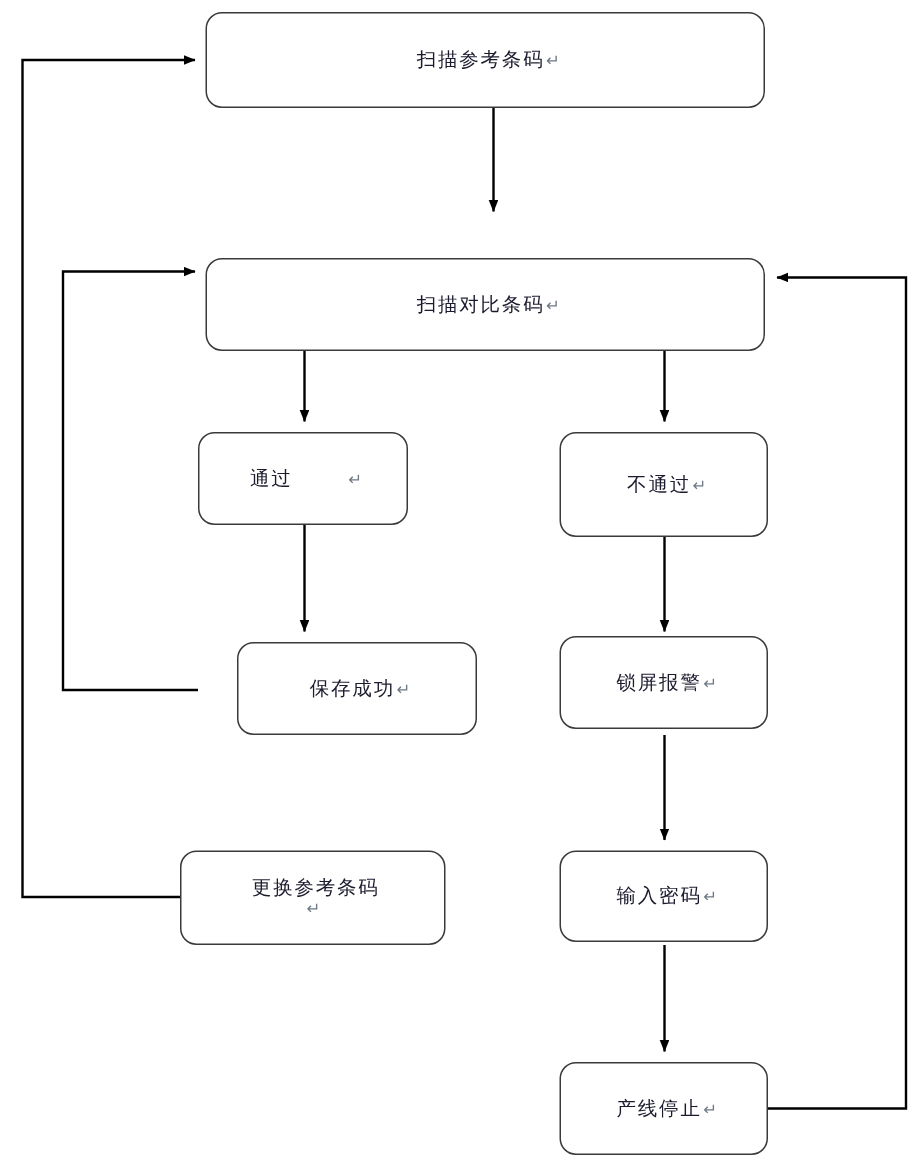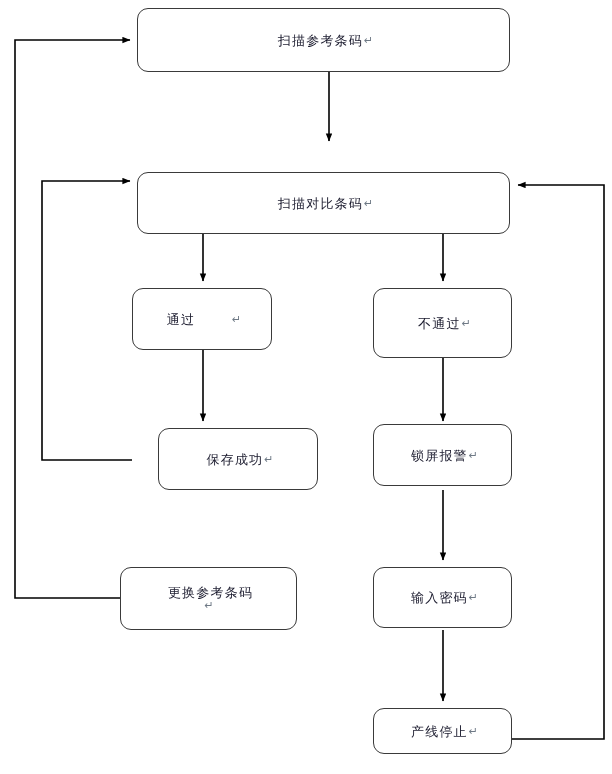--- a/index.html
+++ b/index.html
@@ -115,18 +115,18 @@
   <div class="node" style="left:120px; top:567px; width:177px; height:63px;flex-direction:column;">
     <span class="node-label">更换参考条码</span>
       <span class="pilcrow">↵</span>
   </div>
 
   <div class="node" style="left:373px; top:567px; width:139px; height:61px;">
     <span class="node-label">输入密码</span>
       <span class="pilcrow">↵</span>
   </div>
 
-  <div class="node" style="left:373px; top:708px; width:139px; height:46px;">
+  <div class="node" style="left:373px; top:708px; width:139px; height:62px;">
     <span class="node-label">产线停止</span>
       <span class="pilcrow">↵</span>
   </div>
 
 </div>
 
 </body></html>

